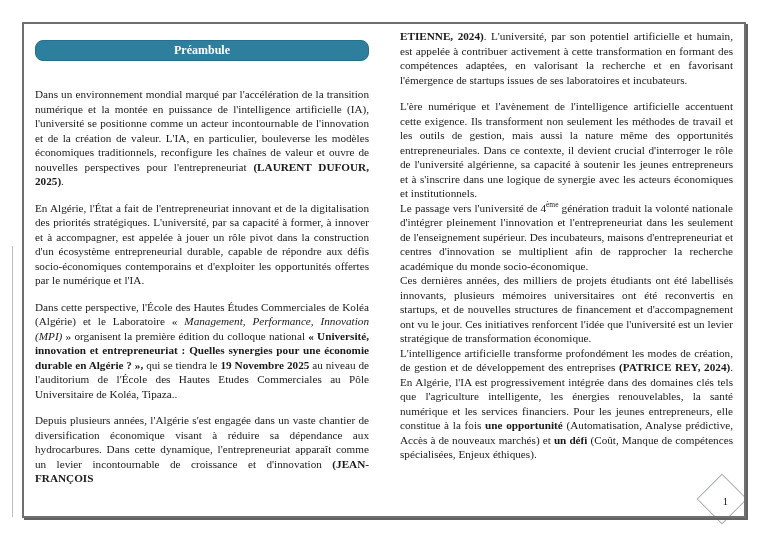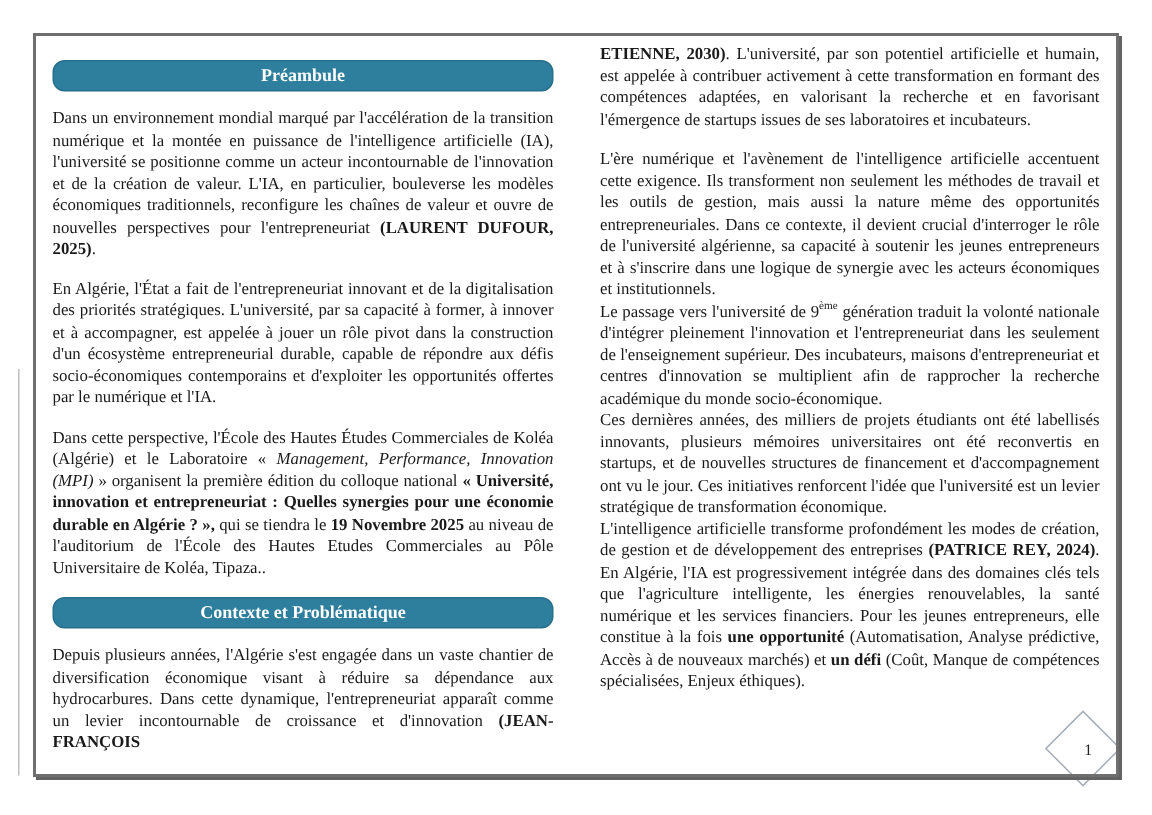--- a/index.html
+++ b/index.html
@@ -67,21 +67,21 @@
   .section-heading {
     background: #2e7e9d;
     border: 1px solid #26708c;
     color: #ffffff;
     font-weight: bold;
     font-size: 12px;
     text-align: center;
     border-radius: 8px;
     height: 19px;
     line-height: 19px;
-    margin-bottom: 11px;
+    margin-bottom: 26px;
   }
   .para {
     margin: 0;
   }
   .para.gap { margin-bottom: 12px; }
   .b { font-weight: bold; }
   .i { font-style: italic; }
   sup {
     font-size: 7.5px;
     line-height: 0;
@@ -97,22 +97,21 @@
   <span class="num">1</span>
 </div>
 
 <div class="page-frame"></div>
 
 <div class="col col-left">
     <div class="section-heading">Préambule</div>
     <p class="para gap"><span>Dans un environnement mondial marqué par l'accélération de la transition numérique et la montée en puissance de l'intelligence artificielle (IA), l'université se positionne comme un acteur incontournable de l'innovation et de la création de valeur. L'IA, en particulier, bouleverse les modèles économiques traditionnels, reconfigure les chaînes de valeur et ouvre de nouvelles perspectives pour l'entrepreneuriat </span><span class="b">(LAURENT DUFOUR, 2025)</span><span>.</span></p>
     <p class="para gap"><span>En Algérie, l'État a fait de l'entrepreneuriat innovant et de la digitalisation des priorités stratégiques. L'université, par sa capacité à former, à innover et à accompagner, est appelée à jouer un rôle pivot dans la construction d'un écosystème entrepreneurial durable, capable de répondre aux défis socio-économiques contemporains et d'exploiter les opportunités offertes par le numérique et l'IA.</span></p>
     <p class="para gap"><span>Dans cette perspective, l'École des Hautes Études Commerciales de Koléa (Algérie) et le Laboratoire « </span><span class="i">Management, Performance, Innovation (MPI)</span><span> » organisent la première édition du colloque national </span><span class="b">« Université, innovation et entrepreneuriat : Quelles synergies pour une économie durable en Algérie ? »,</span><span> qui se tiendra le </span><span class="b">19 Novembre 2025</span><span> au niveau de l'auditorium de l'École des Hautes Etudes Commerciales au Pôle Universitaire de Koléa, Tipaza..</span></p>
-    <div class="section-heading">Contexte et Problématique</div>
     <p class="para"><span>Depuis plusieurs années, l'Algérie s'est engagée dans un vaste chantier de diversification économique visant à réduire sa dépendance aux hydrocarbures. Dans cette dynamique, l'entrepreneuriat apparaît comme un levier incontournable de croissance et d'innovation </span><span class="b">(JEAN-FRANÇOIS</span></p>
   </div>
 <div class="col col-right">
-    <p class="para gap"><span class="b">ETIENNE, 2030)</span><span>. L'université, par son potentiel artificielle et humain, est appelée à contribuer activement à cette transformation en formant des compétences adaptées, en valorisant la recherche et en favorisant l'émergence de startups issues de ses laboratoires et incubateurs.</span></p>
+    <p class="para gap"><span class="b">ETIENNE, 2024)</span><span>. L'université, par son potentiel artificielle et humain, est appelée à contribuer activement à cette transformation en formant des compétences adaptées, en valorisant la recherche et en favorisant l'émergence de startups issues de ses laboratoires et incubateurs.</span></p>
     <p class="para"><span>L'ère numérique et l'avènement de l'intelligence artificielle accentuent cette exigence. Ils transforment non seulement les méthodes de travail et les outils de gestion, mais aussi la nature même des opportunités entrepreneuriales. Dans ce contexte, il devient crucial d'interroger le rôle de l'université algérienne, sa capacité à soutenir les jeunes entrepreneurs et à s'inscrire dans une logique de synergie avec les acteurs économiques et institutionnels.</span></p>
-    <p class="para"><span>Le passage vers l'université de 9</span><sup>ème</sup><span> génération traduit la volonté nationale d'intégrer pleinement l'innovation et l'entrepreneuriat dans les seulement de l'enseignement supérieur. Des incubateurs, maisons d'entrepreneuriat et centres d'innovation se multiplient afin de rapprocher la recherche académique du monde socio-économique.</span></p>
+    <p class="para"><span>Le passage vers l'université de 4</span><sup>ème</sup><span> génération traduit la volonté nationale d'intégrer pleinement l'innovation et l'entrepreneuriat dans les seulement de l'enseignement supérieur. Des incubateurs, maisons d'entrepreneuriat et centres d'innovation se multiplient afin de rapprocher la recherche académique du monde socio-économique.</span></p>
     <p class="para"><span>Ces dernières années, des milliers de projets étudiants ont été labellisés innovants, plusieurs mémoires universitaires ont été reconvertis en startups, et de nouvelles structures de financement et d'accompagnement ont vu le jour. Ces initiatives renforcent l'idée que l'université est un levier stratégique de transformation économique.</span></p>
     <p class="para"><span>L'intelligence artificielle transforme profondément les modes de création, de gestion et de développement des entreprises </span><span class="b">(PATRICE REY, 2024)</span><span>. En Algérie, l'IA est progressivement intégrée dans des domaines clés tels que l'agriculture intelligente, les énergies renouvelables, la santé numérique et les services financiers. Pour les jeunes entrepreneurs, elle constitue à la fois </span><span class="b">une opportunité</span><span> (Automatisation, Analyse prédictive, Accès à de nouveaux marchés) et </span><span class="b">un défi</span><span> (Coût, Manque de compétences spécialisées, Enjeux éthiques).</span></p>
   </div>
 
 </body></html>

